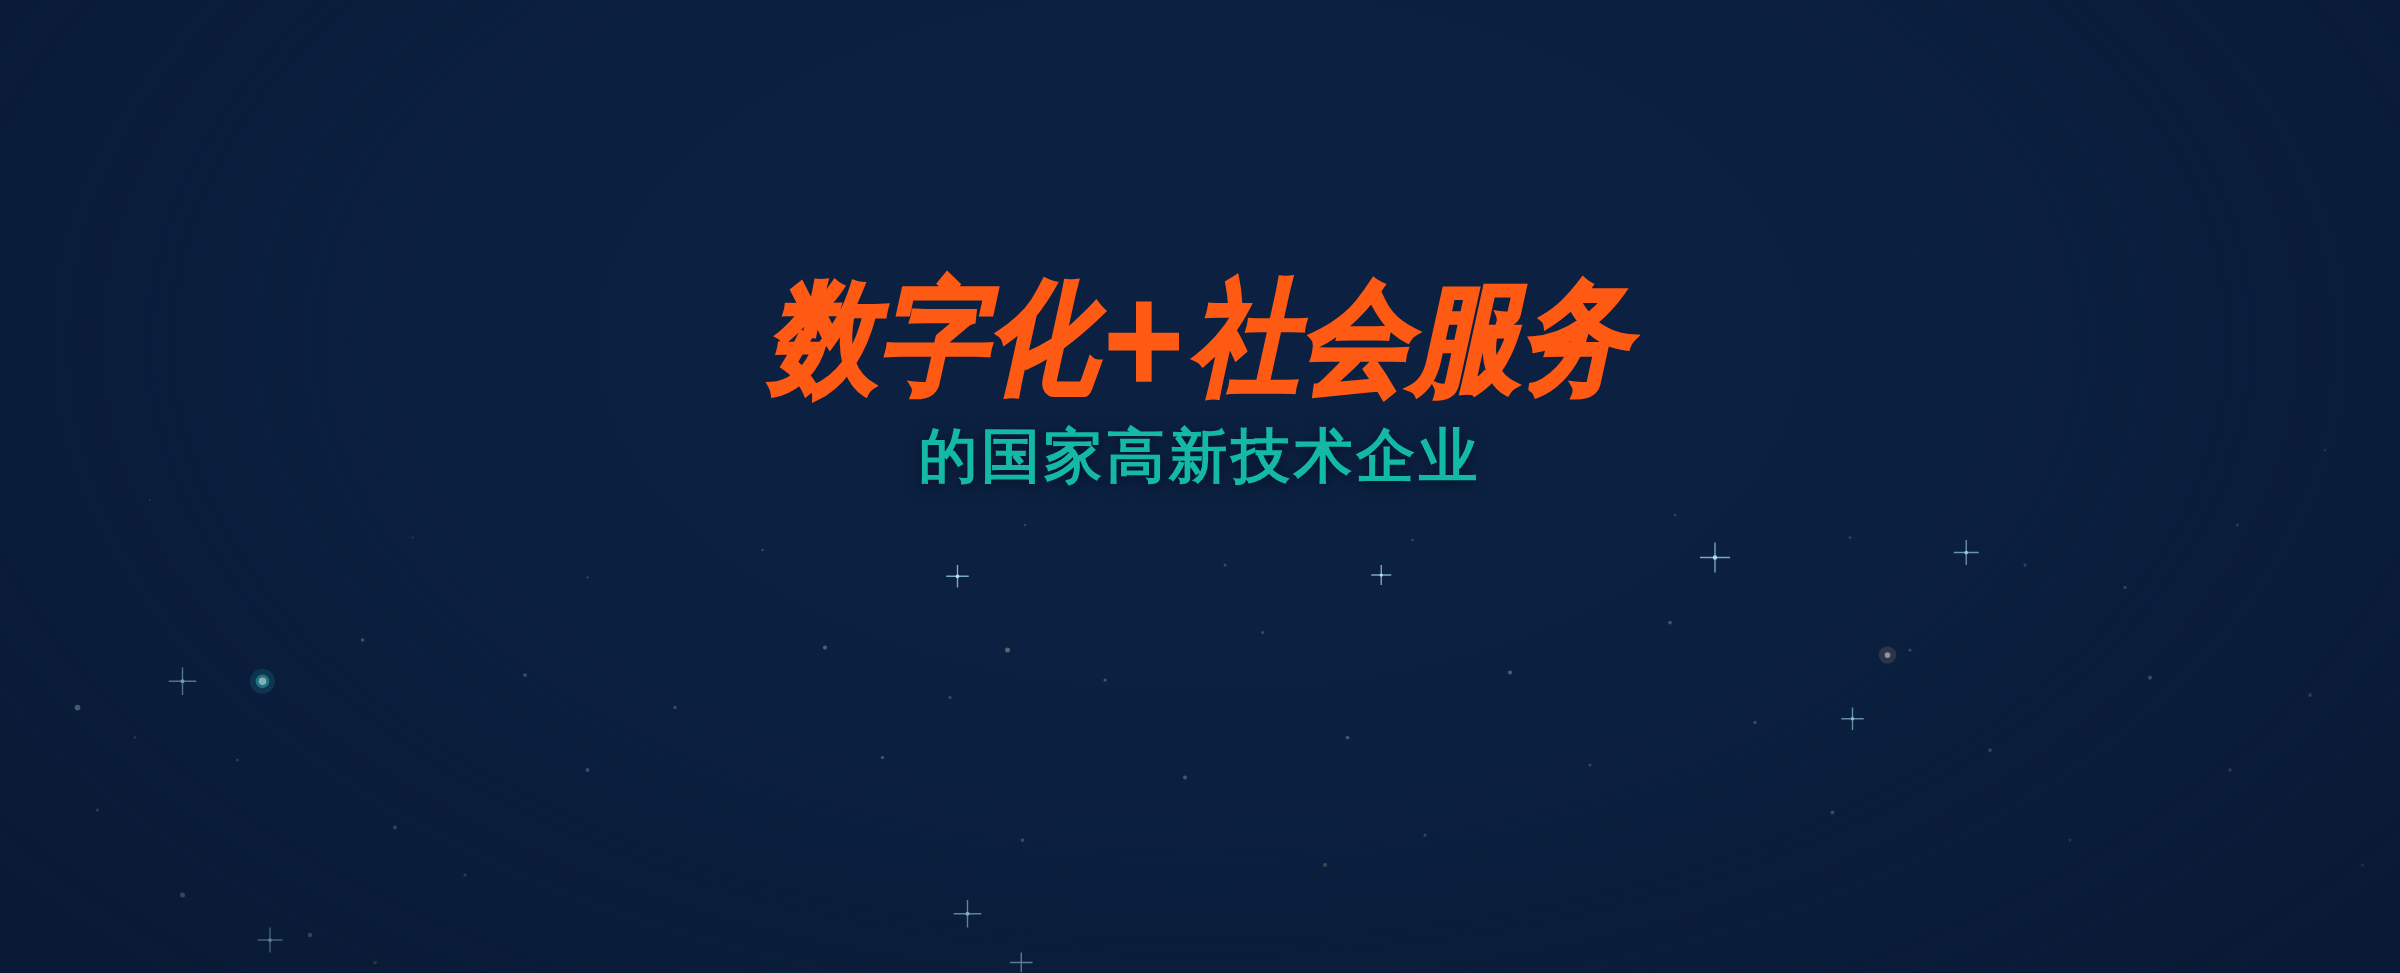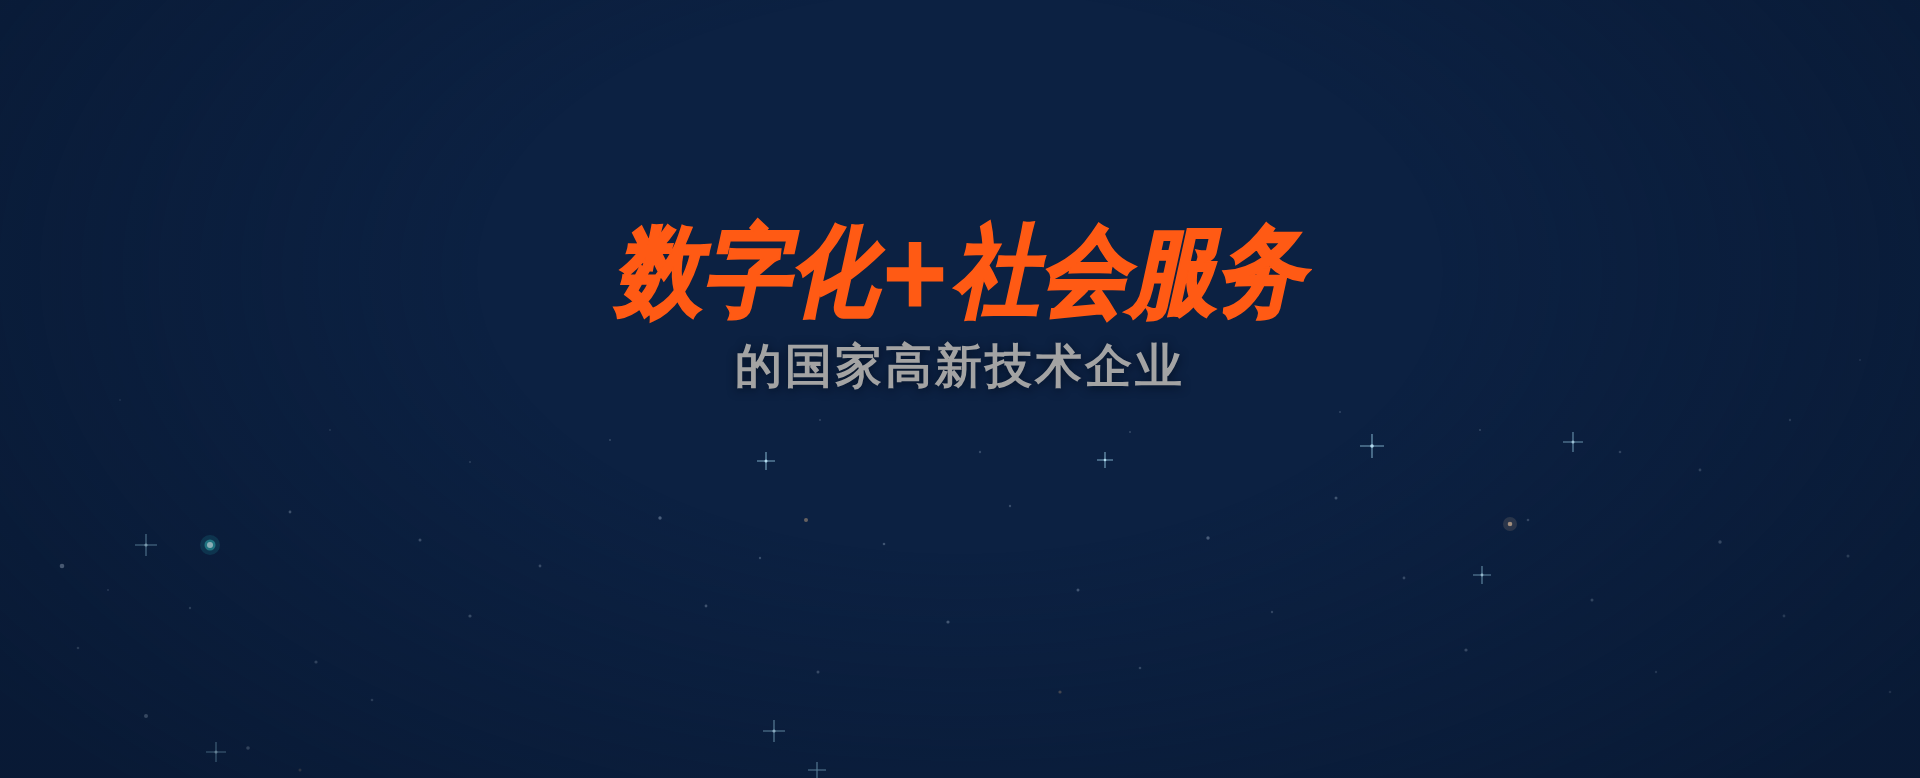--- a/index.html
+++ b/index.html
@@ -61,21 +61,21 @@
     transform: scaleY(1.14);
     transform-origin: center top;
     -webkit-text-stroke: 2.5px #ff5a14;
     paint-order: stroke fill;
   }
   .subtitle {
     font-family: "DejaVu Serif", serif;
     font-size: 47px;
     line-height: 1;
     font-weight: 700;
-    color: #a3a3a3;
+    color: #14b8a6;
     letter-spacing: 3px;
     margin: 0;
     padding-top: 34px;
     white-space: nowrap;
     text-shadow: 0 2px 10px rgba(4,14,32,0.85);
   }
 </style>
 </head>
 <body>
 

